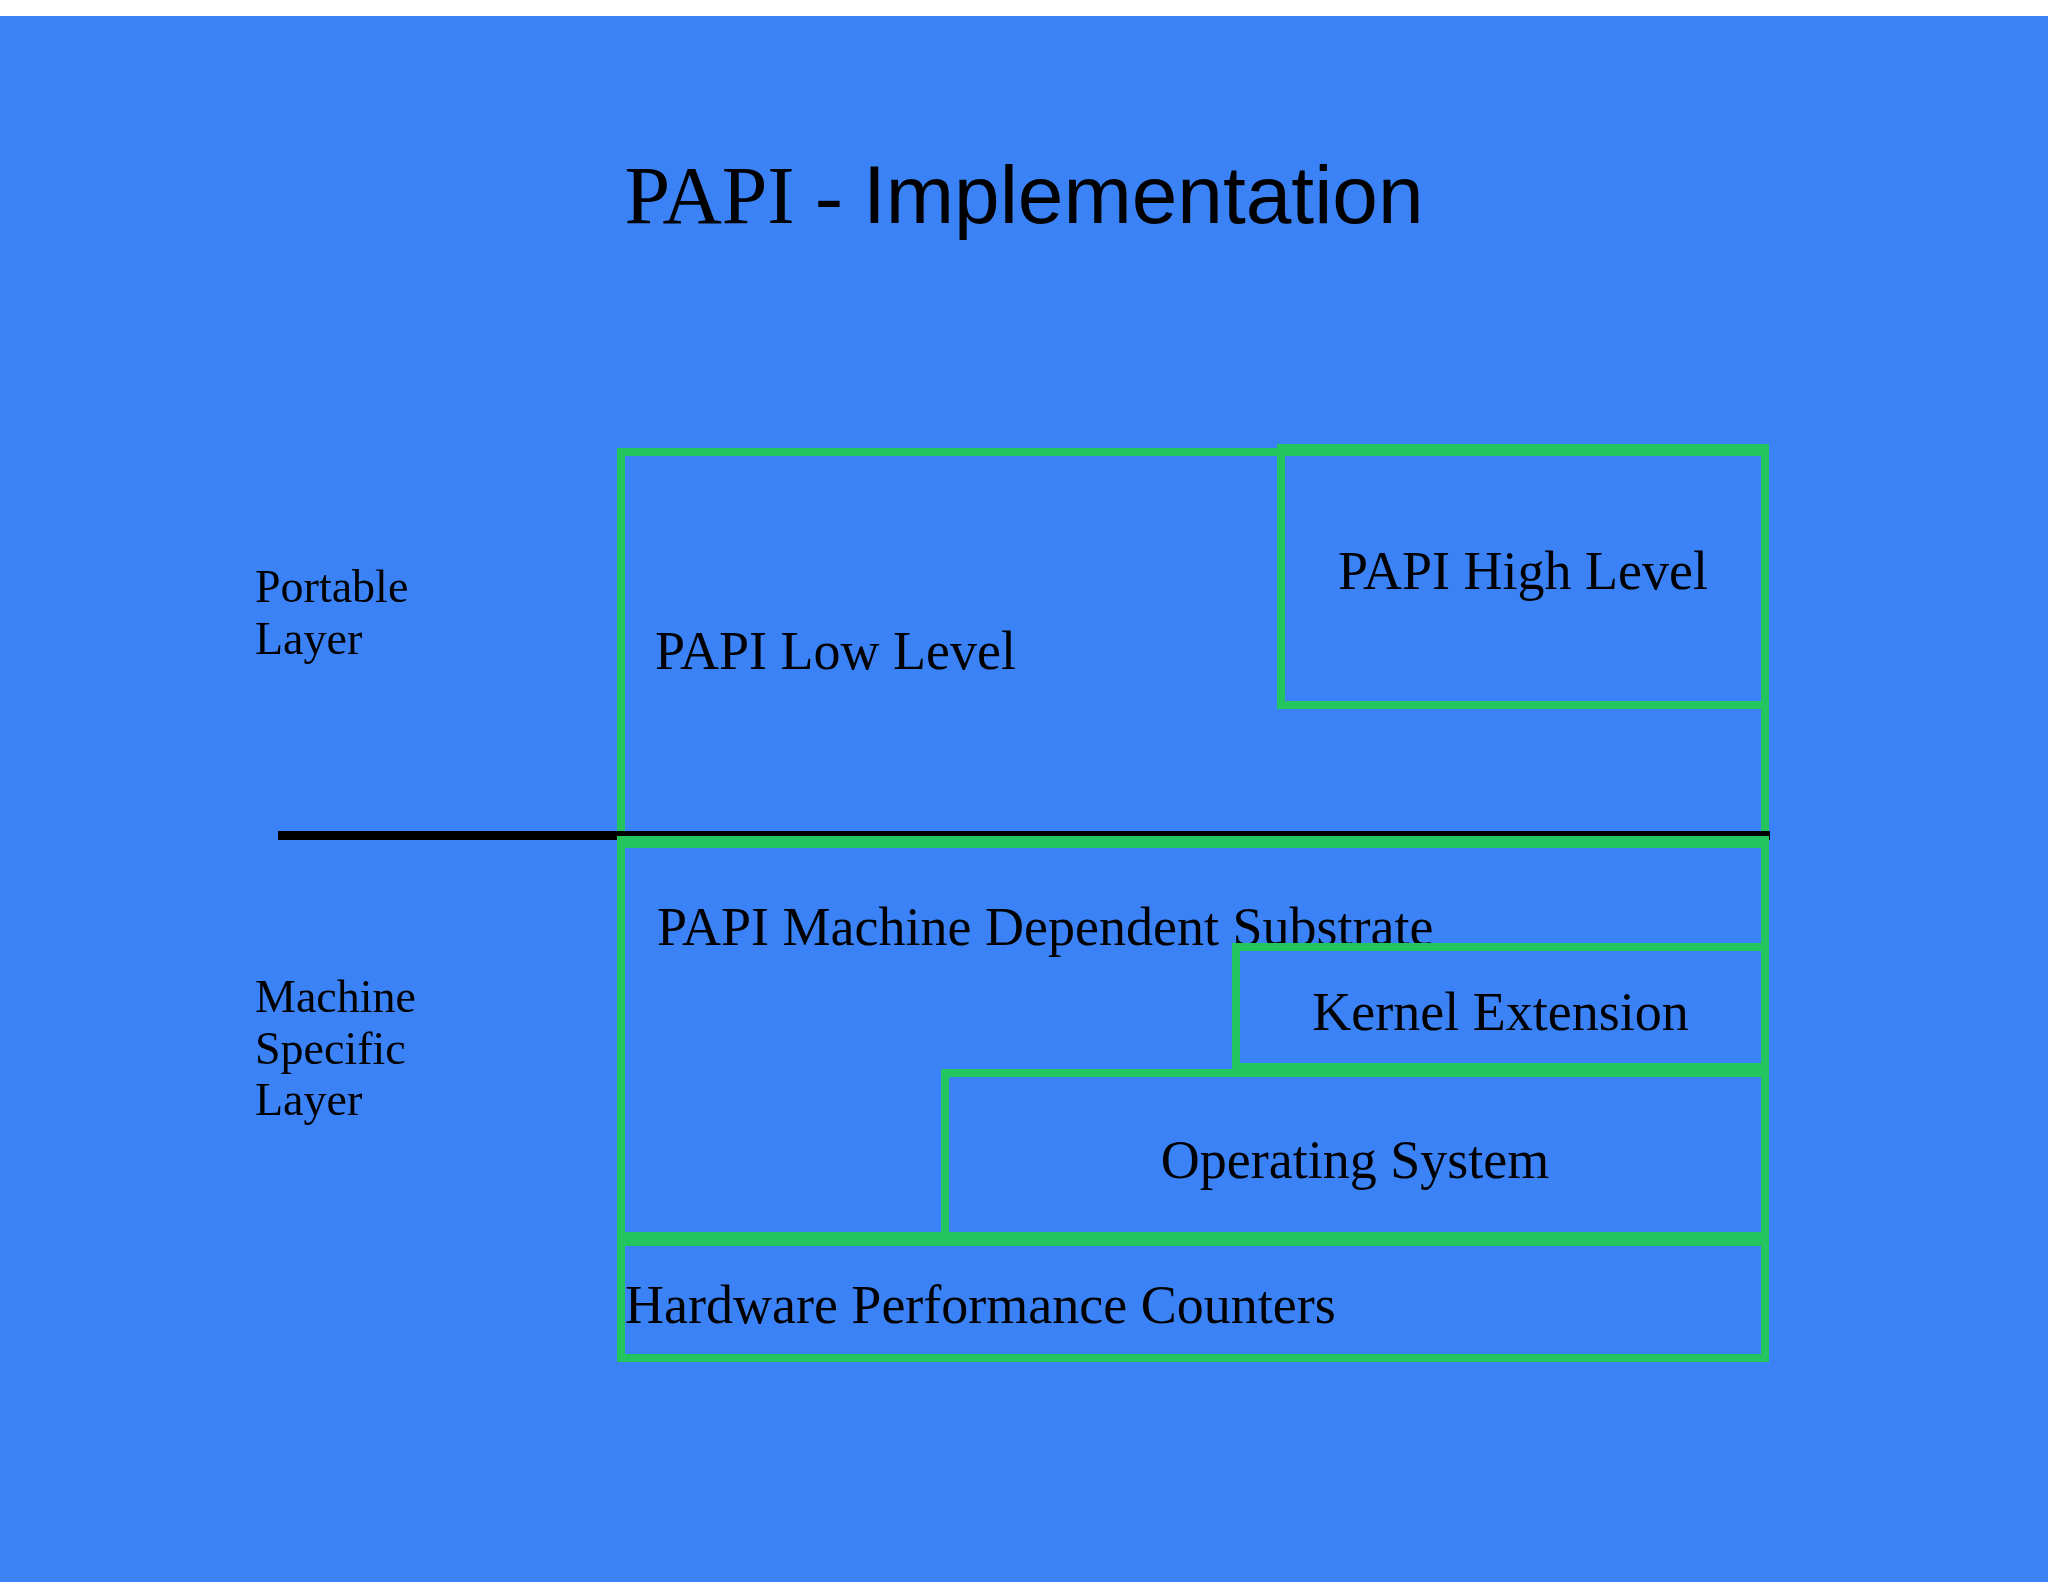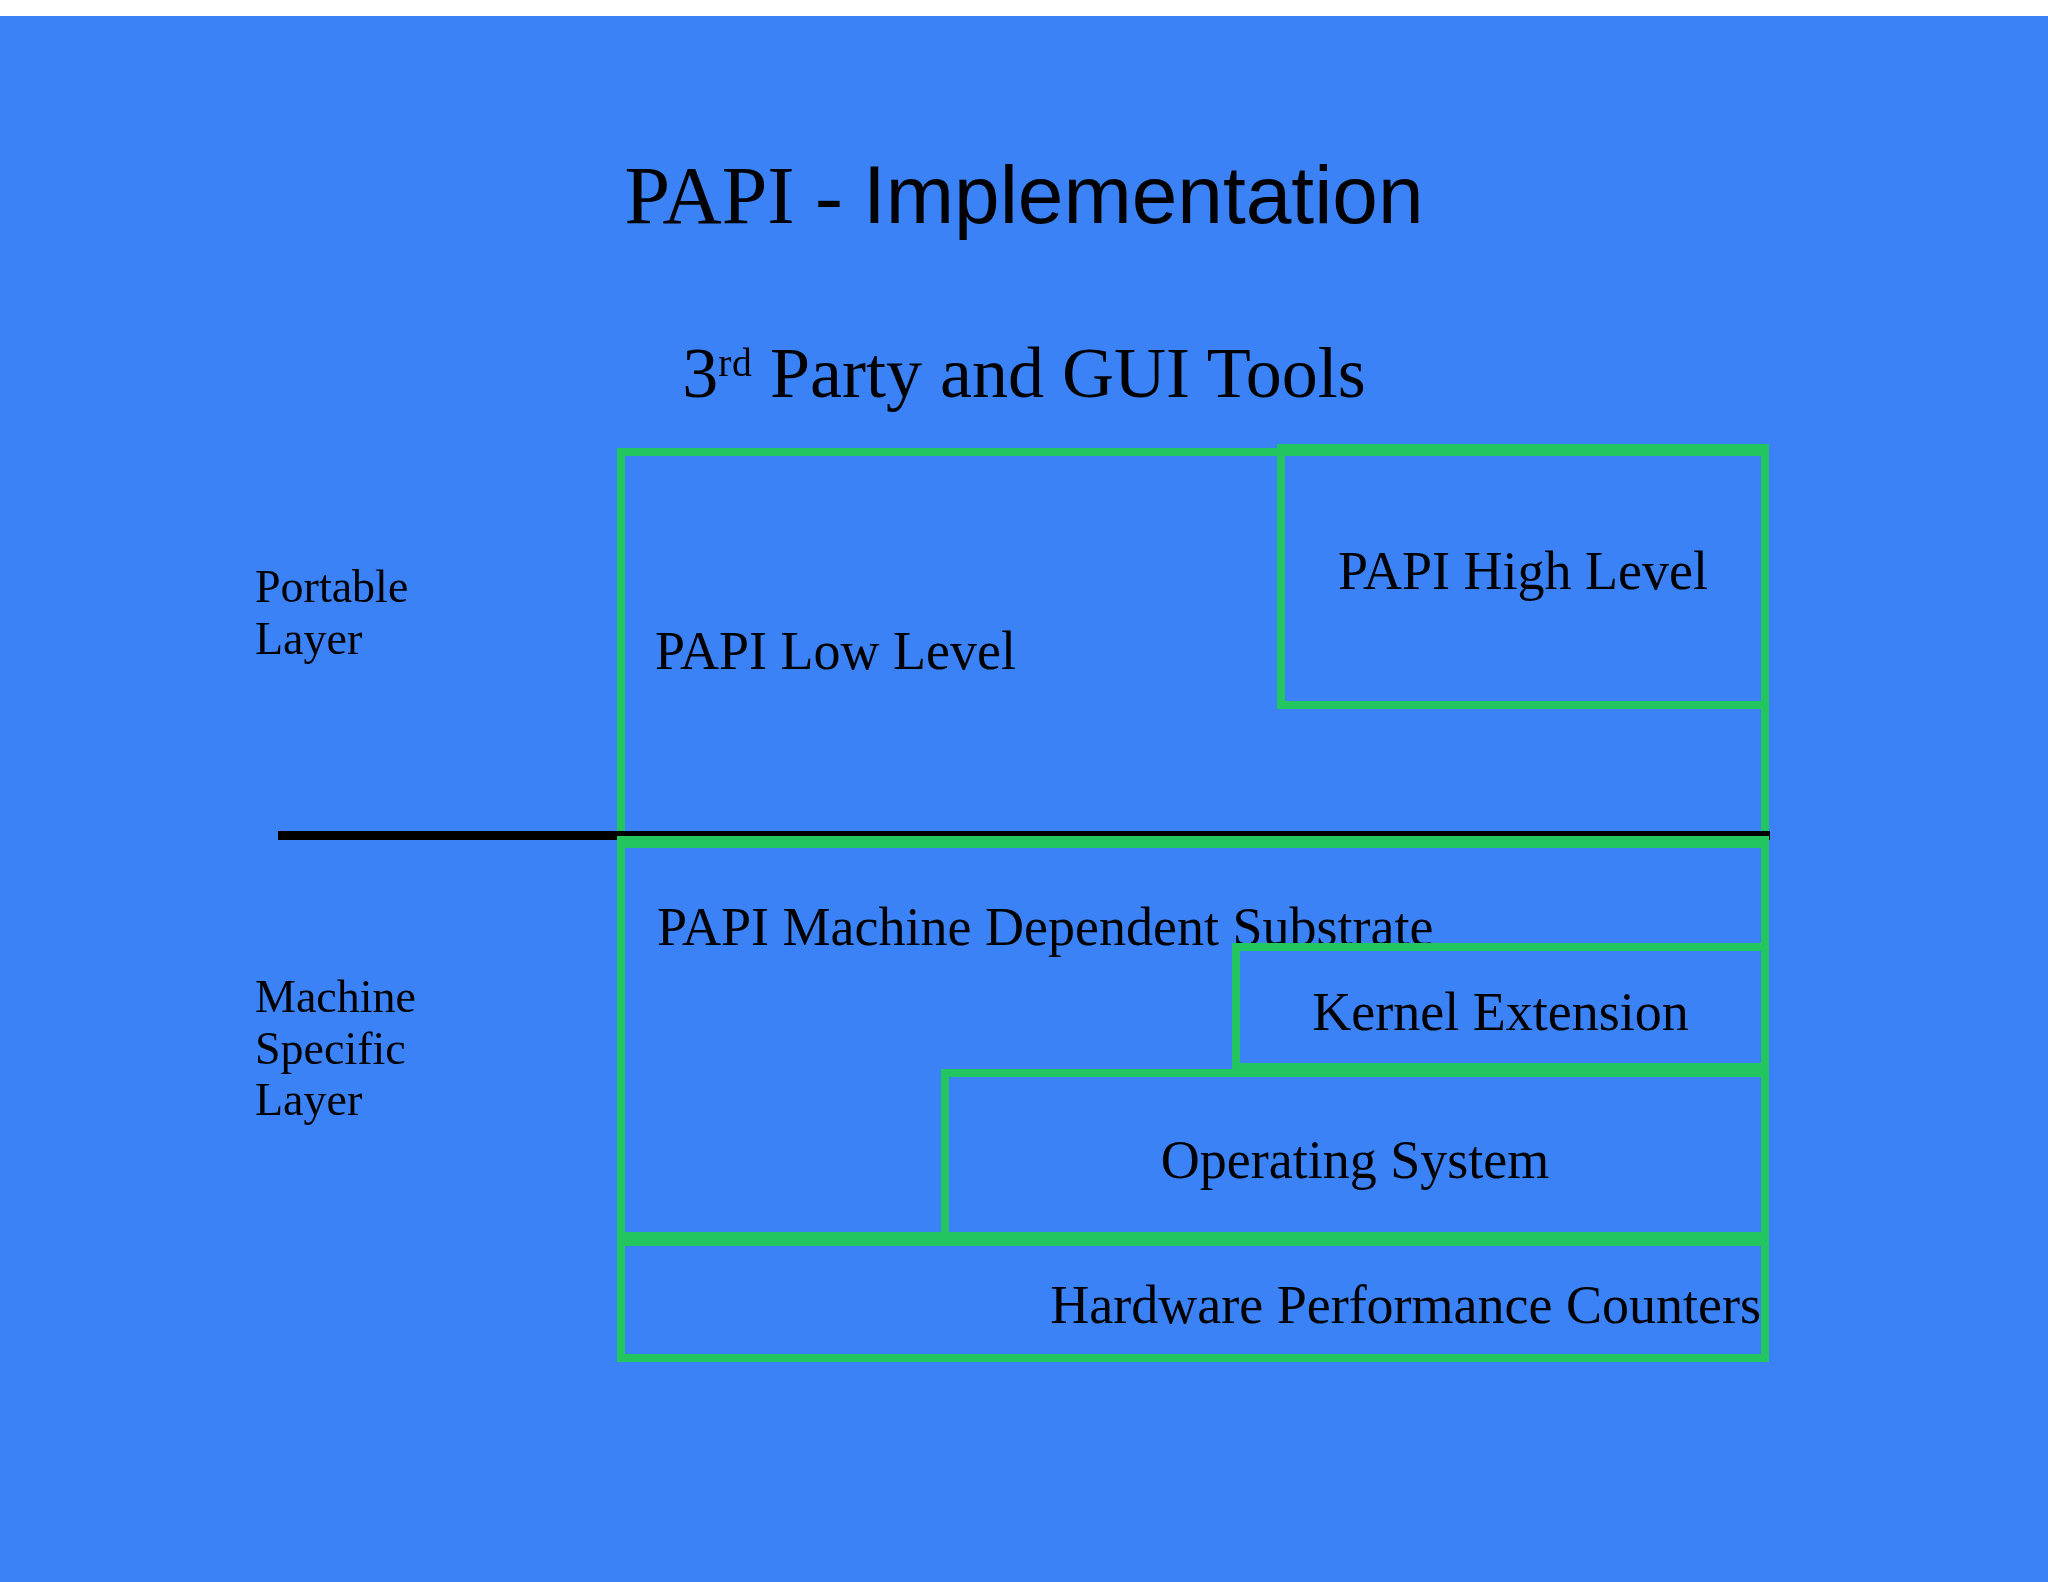--- a/index.html
+++ b/index.html
@@ -166,35 +166,32 @@
   #box-hpc {
     left: 617px;
     top: 1222px;
     width: 1152px;
     height: 124px;
   }
   #box-hpc > .box-label {
     left: 0;
     right: 0;
     top: 32px;
-    text-align: right;
+    text-align: left;
   }
 </style>
 </head>
 <body>
 
 <div id="slide">
 
   <div id="title">
     <span class="serif-part">PAPI - </span><span class="sans-part">Implementation</span>
   </div>
 
-  <div id="subtitle">
-    <span>3</span><span class="ordinal">rd</span><span> Party and GUI Tools</span>
-  </div>
 
   <div class="layer-caption" id="caption-portable">
     <div>Portable</div>
     <div>Layer</div>
   </div>
 
   <div class="layer-caption" id="caption-machine">
     <div>Machine</div>
     <div>Specific</div>
     <div>Layer</div>

